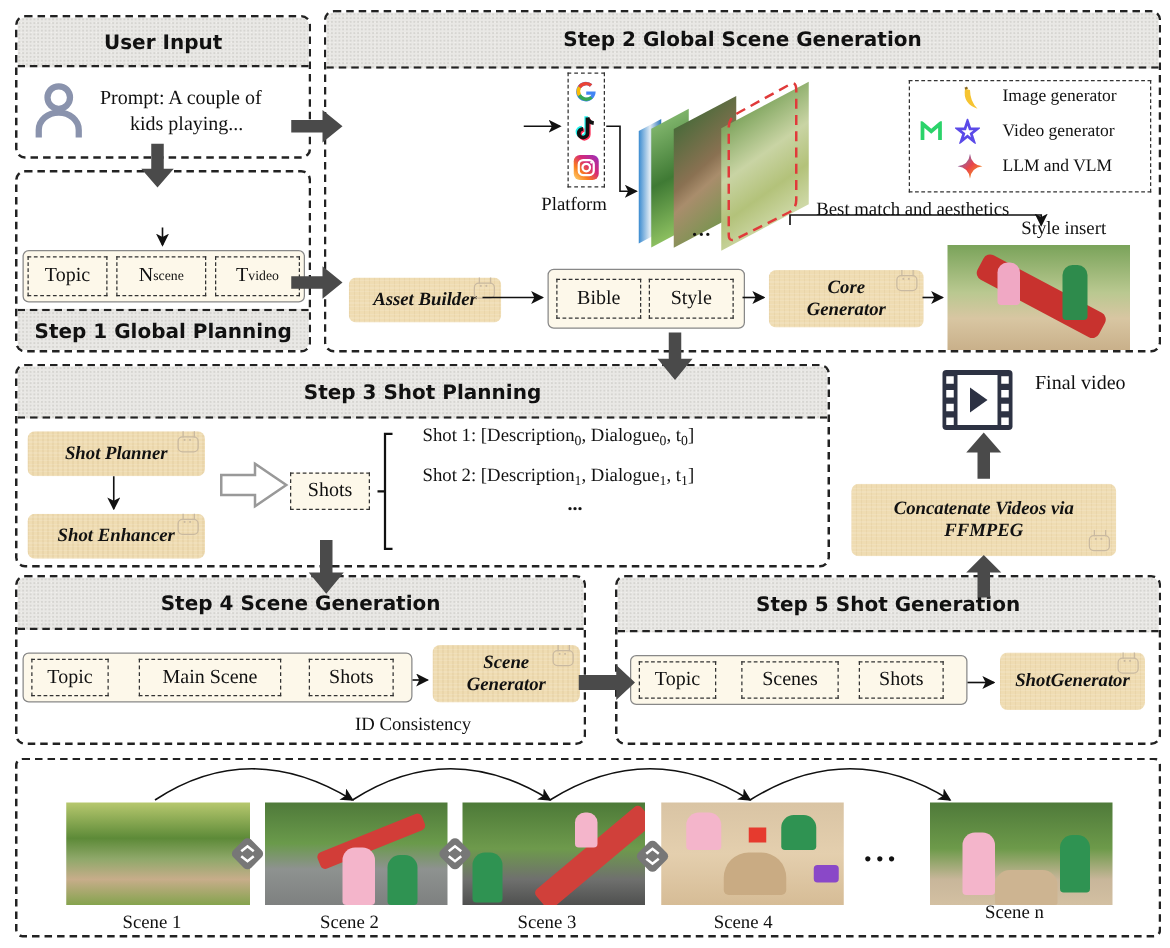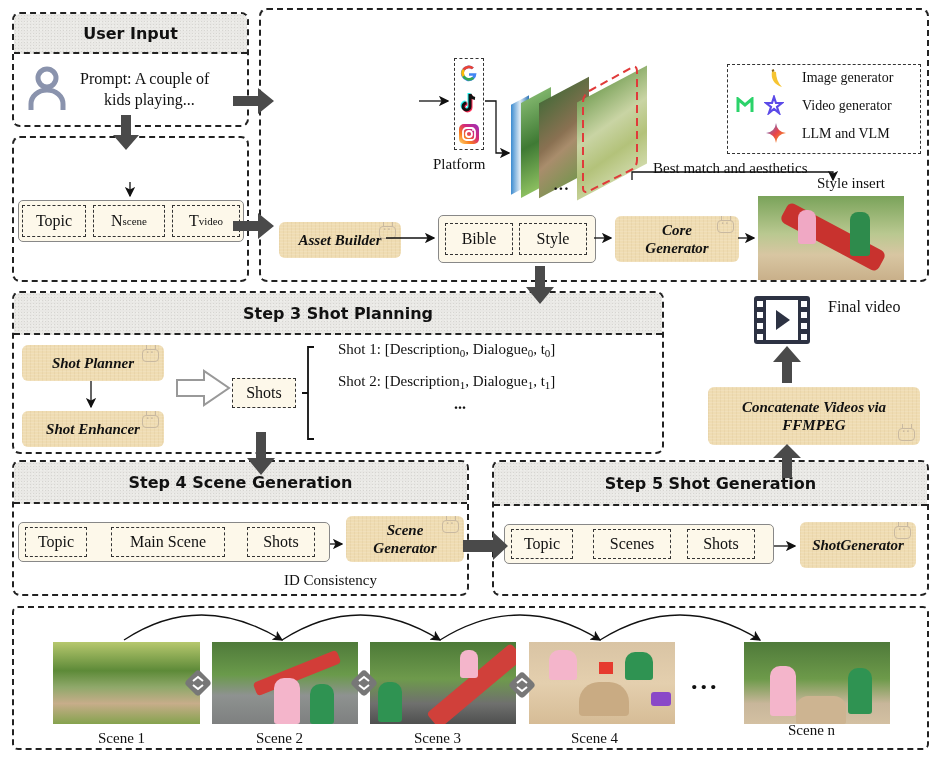--- a/index.html
+++ b/index.html
@@ -55,23 +55,25 @@
     </div>
     <div class="slot-dd" style="left:74px;top:4px;width:72px;height:32px;">
       <span>N</span>
         <sub>scene</sub>
     </div>
     <div class="slot-dd" style="left:153px;top:4px;width:68px;height:32px;">
       <span>T</span>
         <sub>video</sub>
     </div>
   </div>
+  <div class="panel-foot" style="height:33px;">Step 1 Global Planning</div>
 </div>
 
 <div class="panel" style="left:259px;top:8px;width:670px;height:274px;">
+  <div class="panel-head" style="height:45px;">Step 2 Global Scene Generation</div>
 
 
   <div class="slot-dd" style="left:193px;top:48px;width:30px;height:92px;flex-direction:column;justify-content:space-around;">
     <svg width="20" height="20" viewBox="0 0 20 20">
       <path d="M17 10.2 H10 V12.8 H14.2 A5 5 0 1 1 12.9 6.3 L14.8 4.4 A7.8 7.8 0 1 0 17.5 10.2 Z" fill="#4285f4"></path>
       <path d="M3.4 6 A7.8 7.8 0 0 1 14.8 4.4 L12.9 6.3 A5 5 0 0 0 5.7 7.6 Z" fill="#ea4335"></path>
       <path d="M3.4 6 L5.7 7.6 A5 5 0 0 0 5.7 12.4 L3.4 14 A7.8 7.8 0 0 1 3.4 6 Z" fill="#fbbc05"></path>
       <path d="M3.4 14 L5.7 12.4 A5 5 0 0 0 13.2 14 L15.2 15.8 A7.8 7.8 0 0 1 3.4 14 Z" fill="#34a853"></path>
     </svg>
     <svg width="20" height="22" viewBox="0 0 20 22">
@@ -197,21 +199,21 @@
       <rect x="5" y="29" width="6" height="6"></rect>
       <rect x="5" y="40" width="6" height="6"></rect>
   <rect x="49" y="7" width="6" height="6"></rect>
       <rect x="49" y="18" width="6" height="6"></rect>
       <rect x="49" y="29" width="6" height="6"></rect>
       <rect x="49" y="40" width="6" height="6"></rect>
     </g>
   <path d="M24 16 L38 26 L24 36 Z" fill="#2d3243"></path>
 </svg>
 <div class="lbl" style="left:828px;top:298px;font-size:16px;">Final video</div>
-<div class="agent" style="left:681px;top:387px;width:212px;height:58px;flex-direction:column;margin-left:27px;">
+<div class="agent" style="left:681px;top:387px;width:212px;height:58px;flex-direction:column;">
   <span>Concatenate Videos via</span>
   <span>FFMPEG</span>
   <span class="bot" style="top:auto;bottom:4px;"></span>
 </div>
 
 <div class="panel" style="left:12px;top:460px;width:457px;height:136px;">
   <div class="panel-head" style="height:42px;">Step 4 Scene Generation</div>
   <div class="group" style="left:4px;top:60px;width:312px;height:40px;">
     <div class="slot-dd" style="left:6px;top:4px;width:62px;height:30px;">
         <span>Topic</span>

